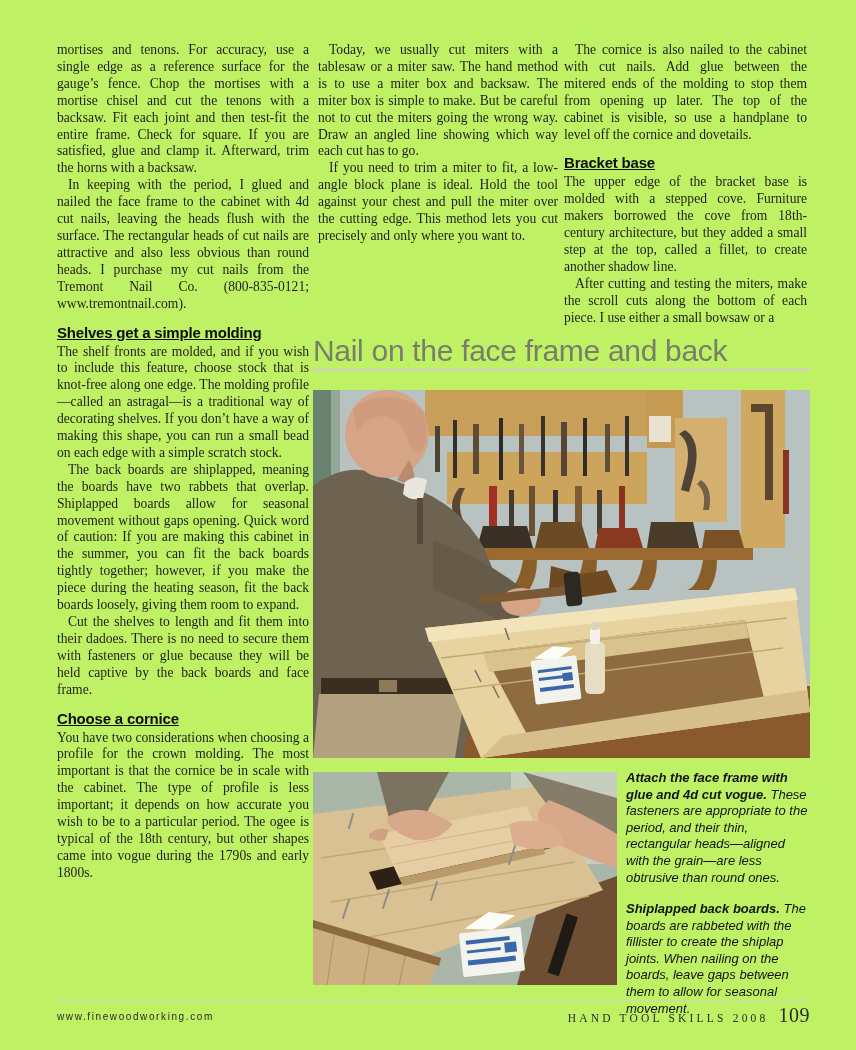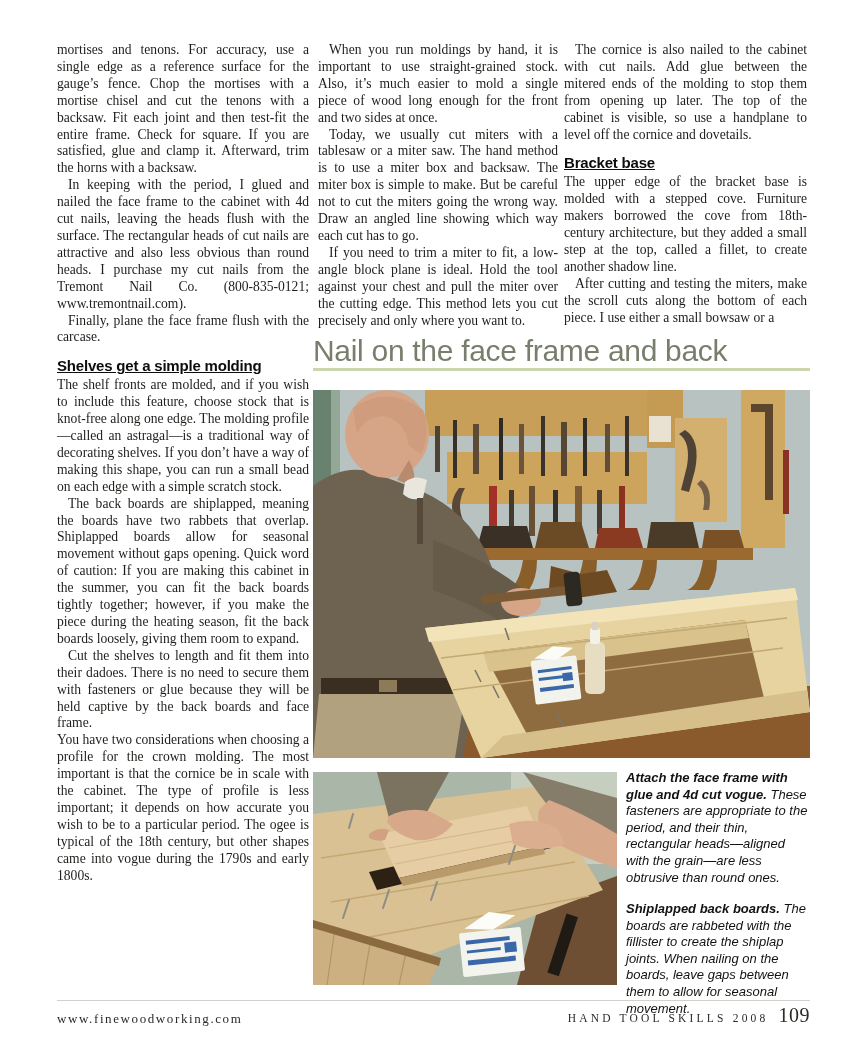--- a/index.html
+++ b/index.html
@@ -6,21 +6,21 @@
     --headline-color:#787e6c;
     --headline-rule:#ccd6ae;
     --body-ink:#1f1d1a;
     --heading-ink:#0d0d0c;
     --footer-ink:#2b2a27;
   }
   *{box-sizing:border-box;margin:0;padding:0;}
   html,body{background:#e8e8e6;}
   .page{
     position:relative;width:856px;height:1050px;margin:0 auto;
-    background:#ffffff;overflow:hidden;
+    background:#bef264;overflow:hidden;
     font-family:"Liberation Serif",serif;color:var(--body-ink);
   }
   .col{position:absolute;top:42px;}
   #col1{left:57px;width:252px;}
   #col2{left:318px;width:240px;}
   #col3{left:564px;width:243px;}
   .col p{
     font-size:13.6px;line-height:16.9px;text-align:justify;
     text-indent:11px;color:var(--body-ink);
   }
@@ -43,48 +43,47 @@
     position:absolute;left:626px;width:184px;
     font-family:"Liberation Sans",sans-serif;font-style:italic;
     font-size:13px;line-height:16.6px;color:#121210;
   }
   #caption1{top:770px;}
   #caption2{top:901px;font-style:italic;}
   .caption .lead{font-weight:700;}
   .footer-rule{position:absolute;left:57px;top:1000px;width:753px;height:1px;background:#d2d2cc;}
   .footer-site{
     position:absolute;left:57px;top:1011px;
-    font-family:Liberation Serif, serif;font-size:13px;letter-spacing:1.6px;
+    font-family:Liberation Sans, sans-serif;font-size:10px;letter-spacing:1.6px;
     color:var(--footer-ink);
   }
   .footer-right{
     position:absolute;right:46px;top:1004px;display:flex;align-items:baseline;gap:10px;
     font-family:"Liberation Serif",serif;color:var(--footer-ink);
   }
   .footer-pub{font-size:11.5px;letter-spacing:3.2px;}
   .footer-page{font-size:20px;letter-spacing:0.5px;}
 </style>
 </head>
 <body>
 
 <div class="page">
 
   <div class="col" id="col1">
     <p class="flush">mortises and tenons. For accuracy, use a single edge as a reference surface for the gauge’s fence. Chop the mortises with a mortise chisel and cut the tenons with a backsaw. Fit each joint and then test-fit the entire frame. Check for square. If you are satisfied, glue and clamp it. Afterward, trim the horns with a backsaw.</p>
     <p>In keeping with the period, I glued and nailed the face frame to the cabinet with 4d cut nails, leaving the heads flush with the surface. The rectangular heads of cut nails are attractive and also less obvious than round heads. I purchase my cut nails from the Tremont Nail Co. (800-835-0121; www.tremontnail.com).</p>
-    <p>Finally, plane the face frame flush with the carcase.</p>
     <h3 class="section-heading">Shelves get a simple molding</h3>
     <p class="flush">The shelf fronts are molded, and if you wish to include this feature, choose stock that is knot-free along one edge. The molding profile—called an astragal—is a traditional way of decorating shelves. If you don’t have a way of making this shape, you can run a small bead on each edge with a simple scratch stock.</p>
     <p>The back boards are shiplapped, meaning the boards have two rabbets that overlap. Shiplapped boards allow for seasonal movement without gaps opening. Quick word of caution: If you are making this cabinet in the summer, you can fit the back boards tightly together; however, if you make the piece during the heating season, fit the back boards loosely, giving them room to expand.</p>
     <p>Cut the shelves to length and fit them into their dadoes. There is no need to secure them with fasteners or glue because they will be held captive by the back boards and face frame.</p>
+    <h3 class="section-heading">Choose a cornice</h3>
     <p class="flush">You have two considerations when choosing a profile for the crown molding. The most important is that the cornice be in scale with the cabinet. The type of profile is less important; it depends on how accurate you wish to be to a particular period. The ogee is typical of the 18th century, but other shapes came into vogue during the 1790s and early 1800s.</p>
   </div>
 
   <div class="col" id="col2">
-    <p>When you run moldings by hand, it is important to use straight-grained stock. Also, it’s much easier to mold a single piece of wood long enough for the front and two sides at once.</p>
     <p>Today, we usually cut miters with a tablesaw or a miter saw. The hand method is to use a miter box and backsaw. The miter box is simple to make. But be careful not to cut the miters going the wrong way. Draw an angled line showing which way each cut has to go.</p>
     <p>If you need to trim a miter to fit, a low-angle block plane is ideal. Hold the tool against your chest and pull the miter over the cutting edge. This method lets you cut precisely and only where you want to.</p>
   </div>
 
   <div class="col" id="col3">
     <p>The cornice is also nailed to the cabinet with cut nails. Add glue between the mitered ends of the molding to stop them from opening up later. The top of the cabinet is visible, so use a handplane to level off the cornice and dovetails.</p>
     <h3 class="section-heading">Bracket base</h3>
     <p class="flush">The upper edge of the bracket base is molded with a stepped cove. Furniture makers borrowed the cove from 18th-century architecture, but they added a small step at the top, called a fillet, to create another shadow line.</p>
     <p>After cutting and testing the miters, make the scroll cuts along the bottom of each piece. I use either a small bowsaw or a</p>
   </div>

